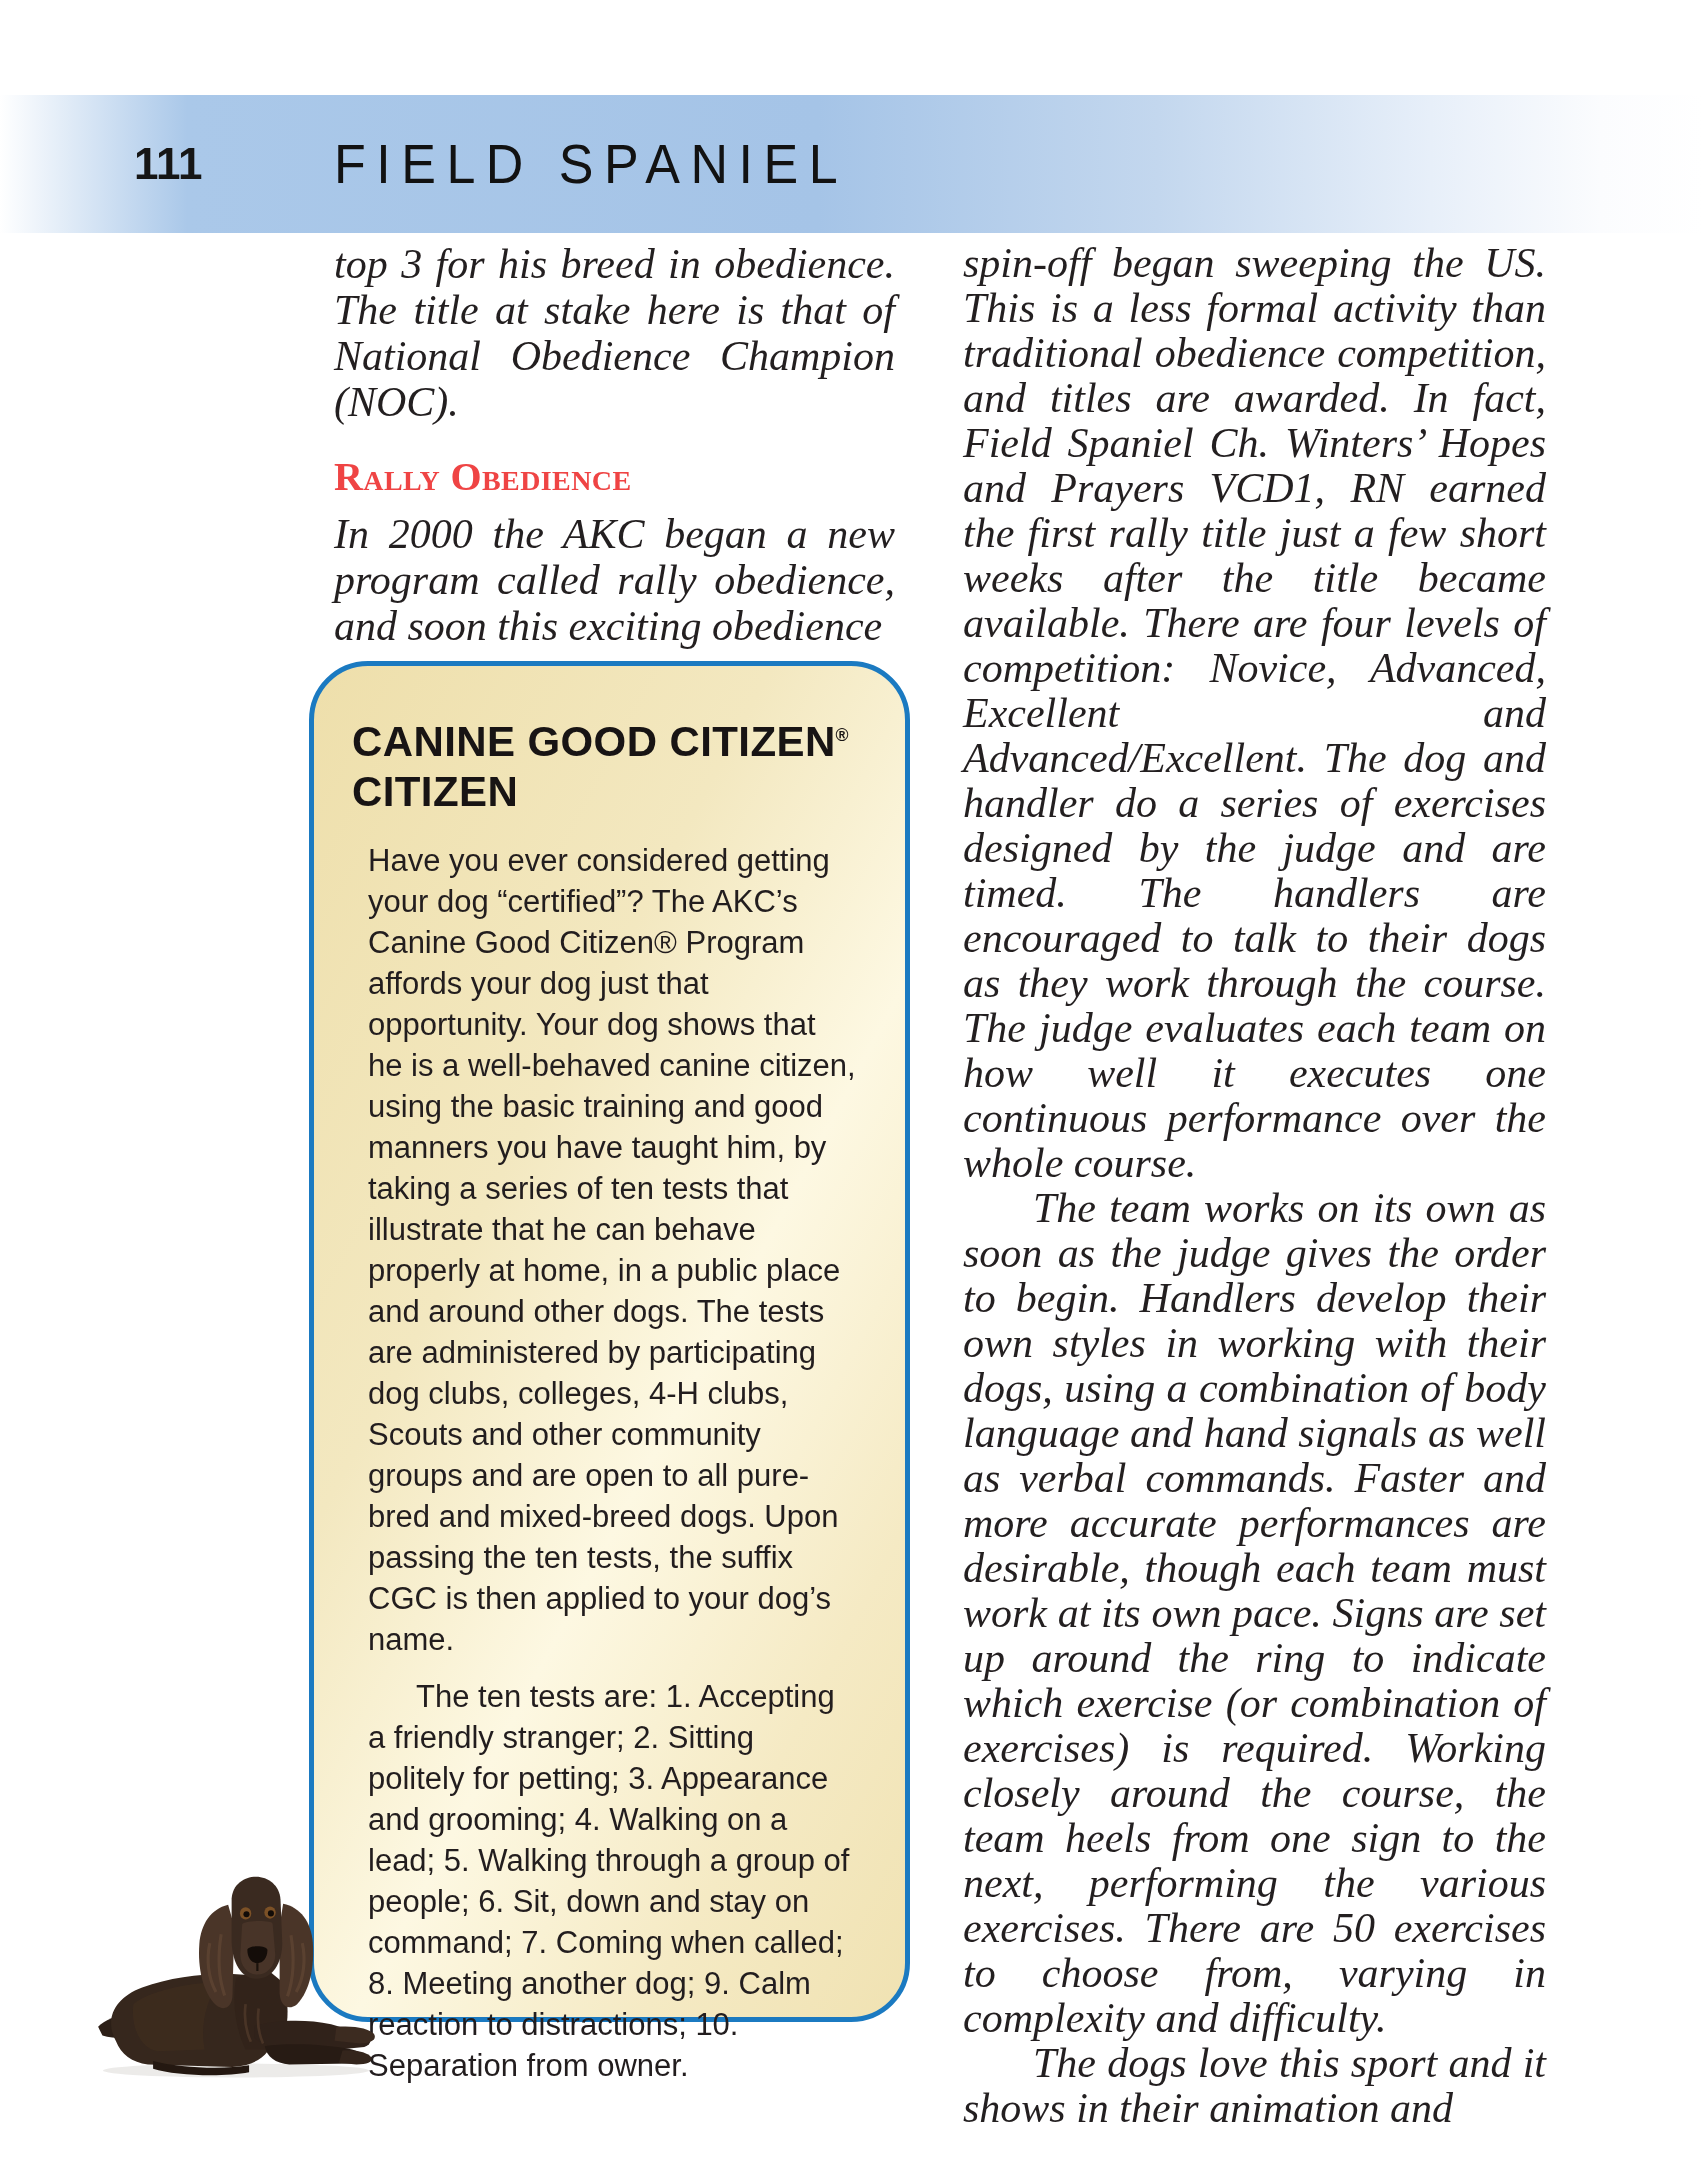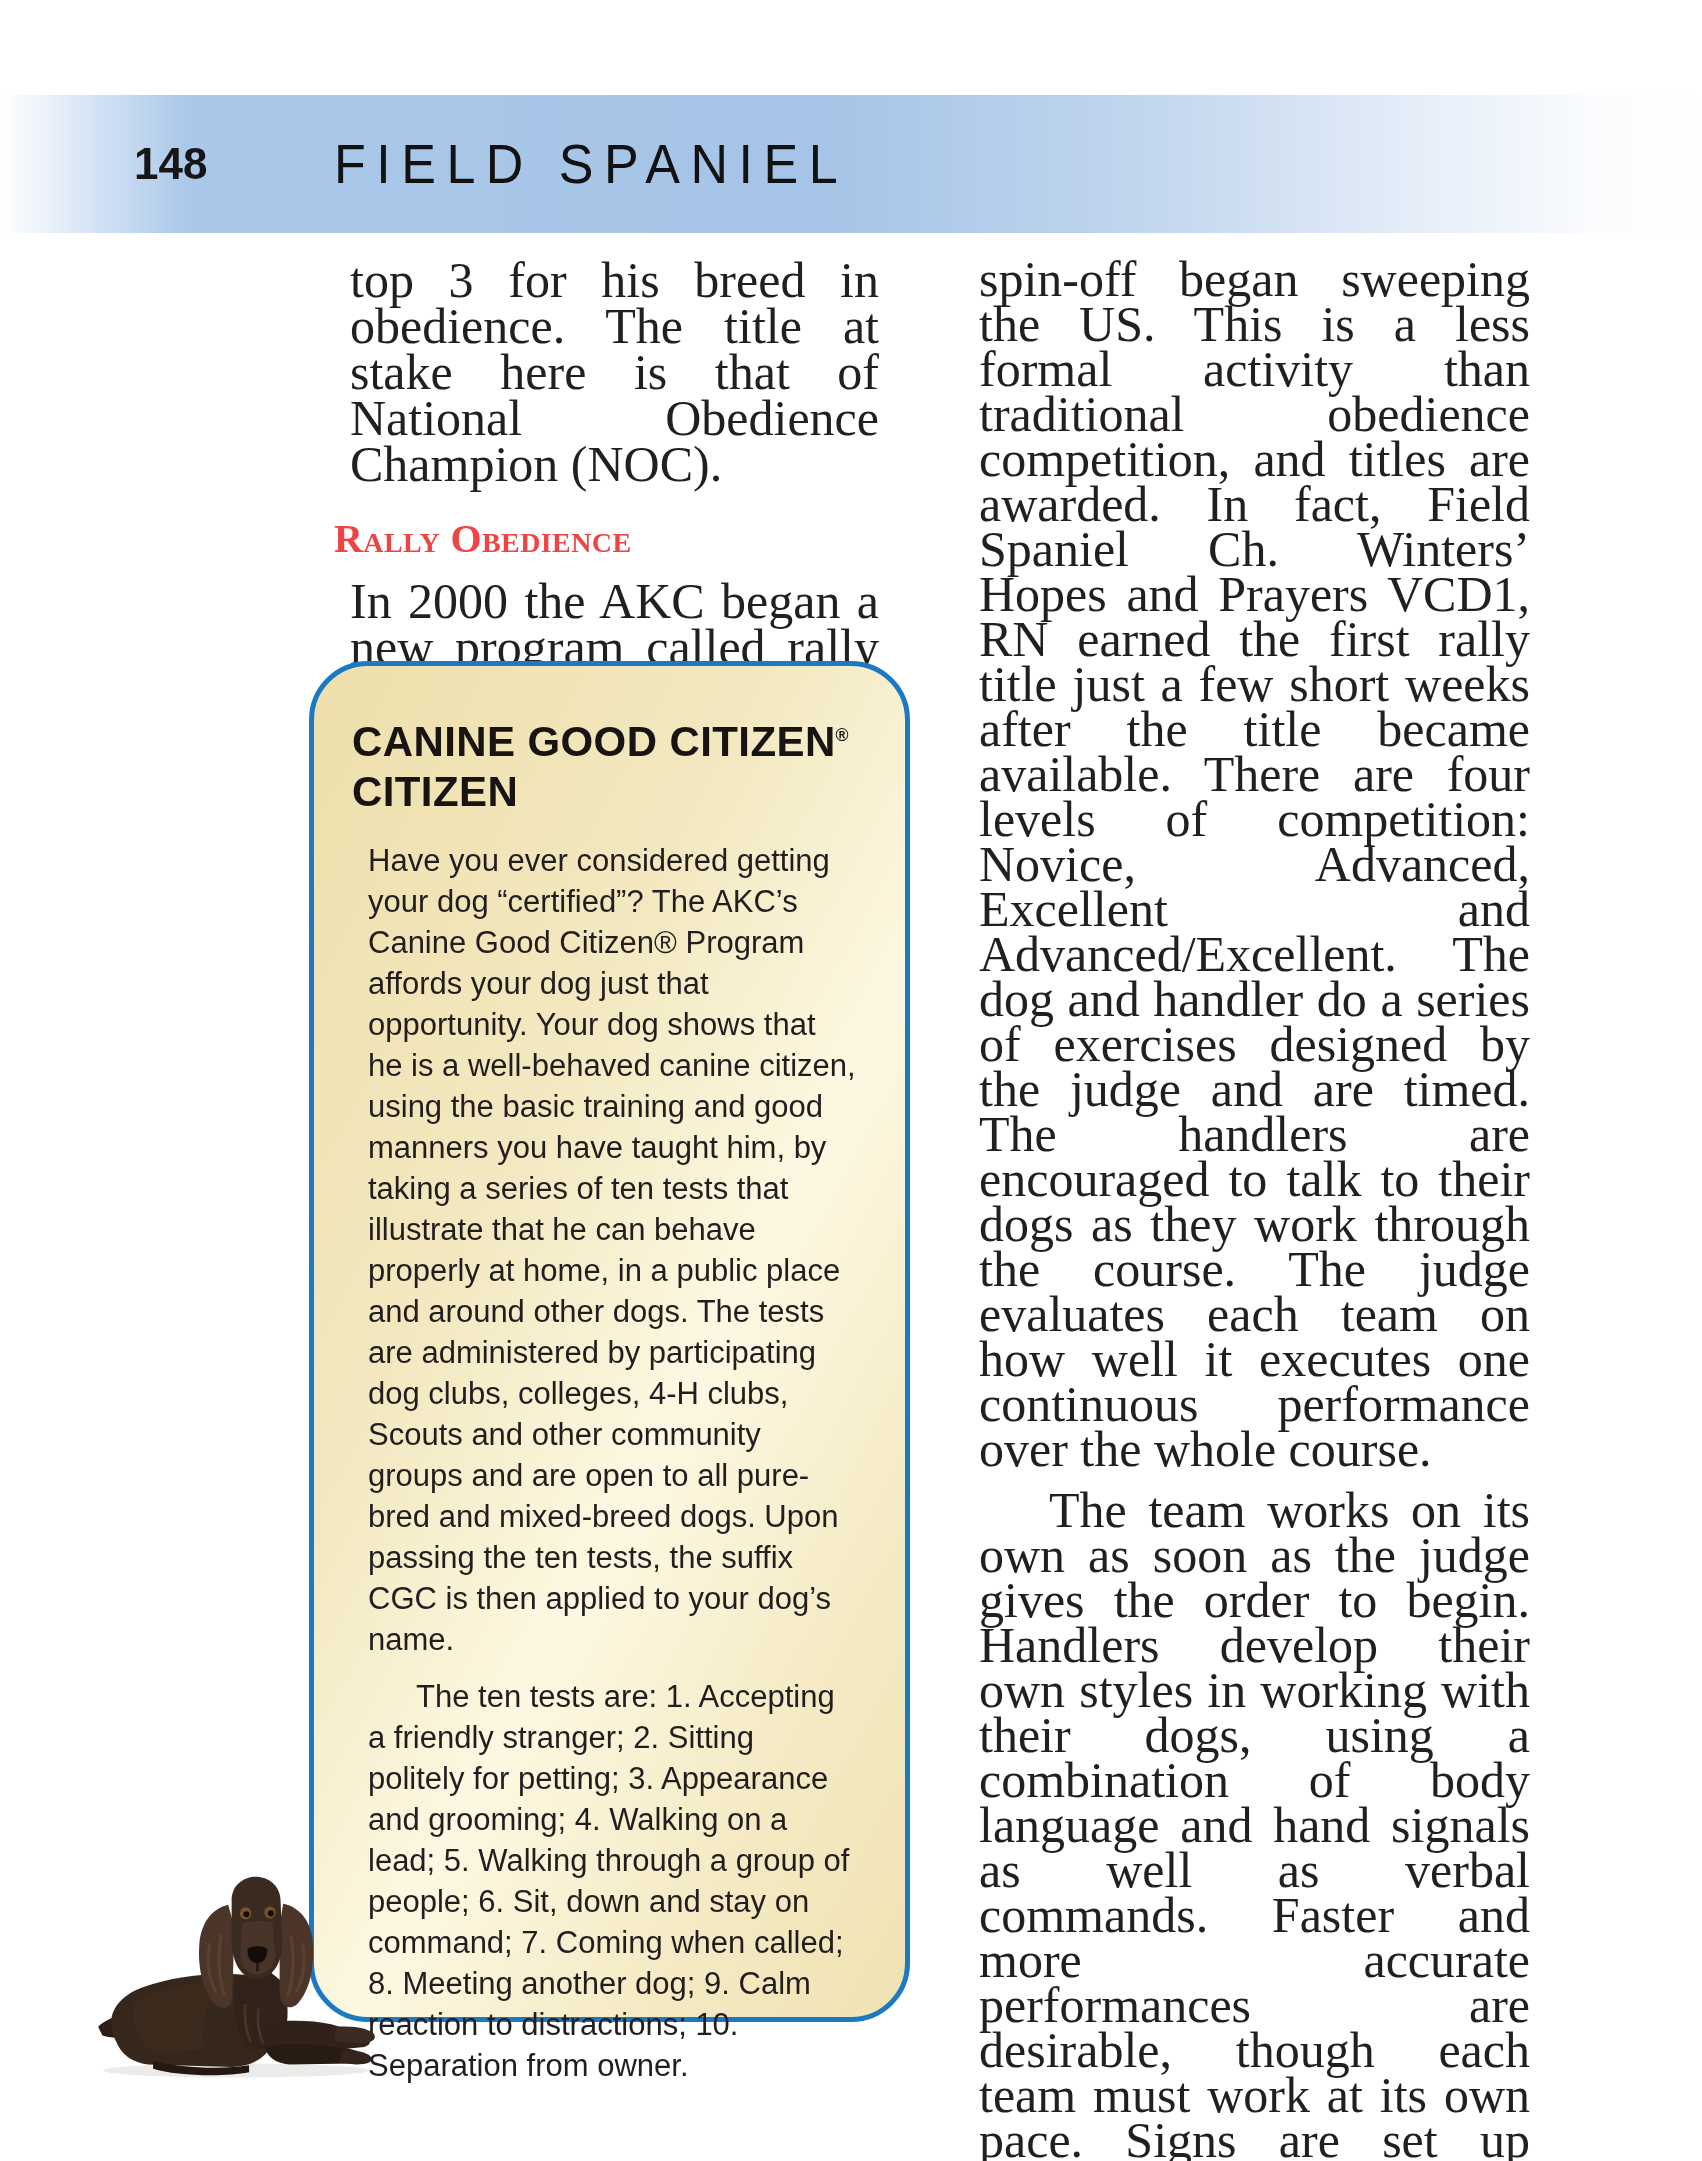--- a/index.html
+++ b/index.html
@@ -10,21 +10,21 @@
   .header-bar{position:absolute;left:0;top:95px;width:1703px;height:138px;
     background:linear-gradient(90deg,#ffffff 0%,#aac8e9 11%,#a5c4e7 48%,#c3d7ee 68%,#e7eff9 84%,#fbfcfe 94%,#ffffff 100%);}
   .page-num{position:absolute;left:134px;top:0;height:138px;line-height:138px;
     font-family:"Liberation Sans",sans-serif;font-weight:700;font-size:44px;color:#161616;}
   .header-title{position:absolute;left:334px;top:0;height:138px;line-height:138px;margin:0;
     font-family:"Liberation Sans",sans-serif;font-weight:400;font-size:52px;letter-spacing:10.5px;
     color:#121212;transform:scaleY(1.06);transform-origin:center;}
 
   
   .col{position:absolute;top:241px;text-align:justify;}
-  .col p{margin:16px;font-size:50px;hyphens:none;}
+  .col p{margin:0;font-size:42px;hyphens:none;font-style:italic;}
   .col-left{left:334px;width:561px;}
   .col-left p{line-height:46px;}
   .col-right{left:963px;width:583px;}
   .col-right p{line-height:45px;}
   .subhead{margin:28px 0 11.4px 0;font-size:40px;font-weight:700;font-variant-caps:small-caps;
     letter-spacing:0.4px;color:#ef4444;}
   .pindent{text-indent:70px;}
 
   
   .cgc-box{position:absolute;left:309px;top:661px;width:601px;height:1361px;box-sizing:border-box;
@@ -41,21 +41,21 @@
   
   .dog-photo{position:absolute;left:92px;top:1873px;width:288px;height:210px;margin:0;z-index:3;}
   .dog-photo svg{width:100%;height:100%;display:block;}
 </style>
 </head>
 <body>
 
 <div class="page">
 
   <header class="header-bar">
-    <span class="page-num">148</span>
+    <span class="page-num">111</span>
     <h1 class="header-title">FIELD SPANIEL</h1>
   </header>
 
   <section class="col col-left">
     <p>top 3 for his breed in obedience. The title at stake here is that of National Obedience Champion (NOC).</p>
     <h2 class="subhead">Rally Obedience</h2>
     <p>In 2000 the AKC began a new program called rally obedience, and soon this exciting obedience</p>
   </section>
 
   <aside class="cgc-box">

